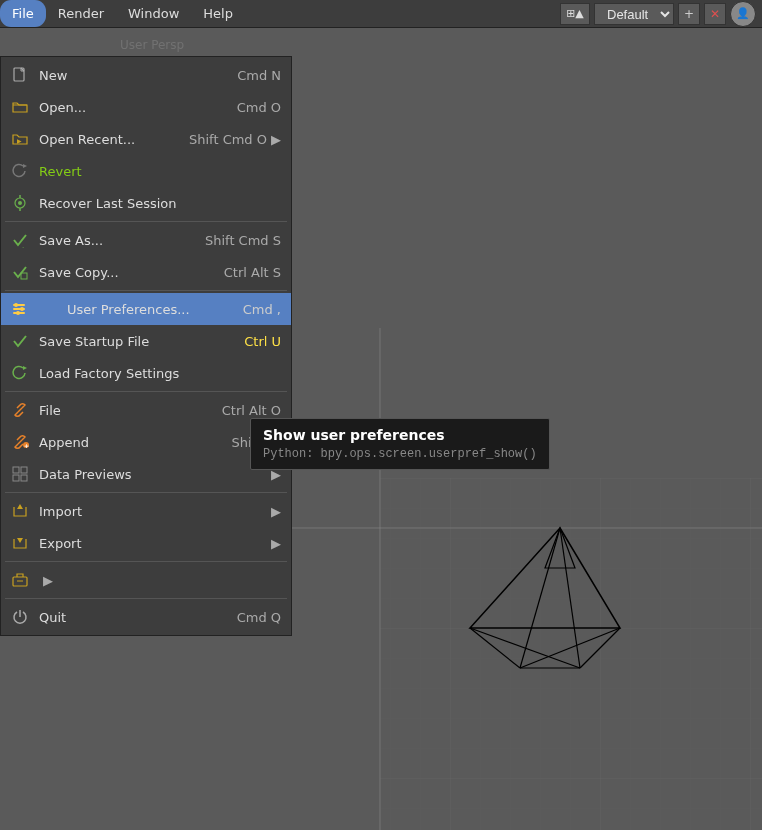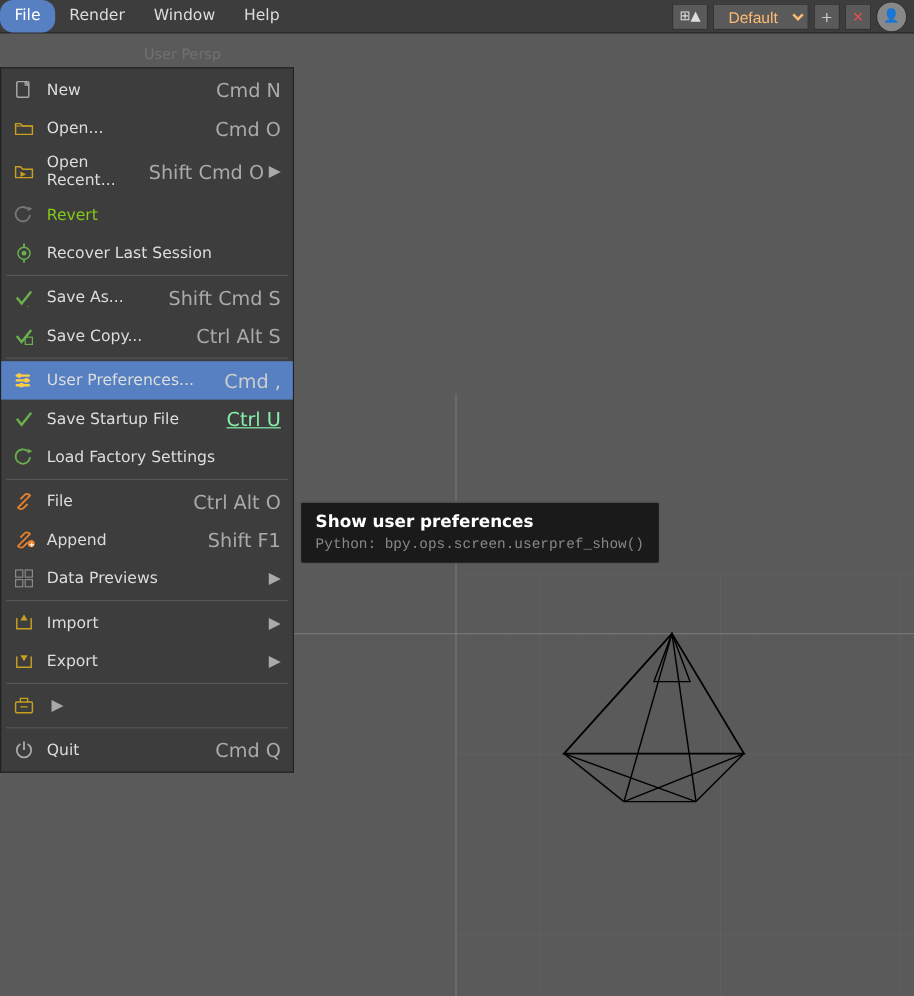--- a/index.html
+++ b/index.html
@@ -37,21 +37,21 @@
     .menu-bar-right {
       margin-left: auto;
       display: flex;
       align-items: center;
       gap: 4px;
       padding-right: 6px;
     }
     .workspace-select {
       background: #5a5a5a;
       border: 1px solid #333;
-      color: #fdba74;
+      color: #e5e5e5;
       padding: 2px 8px;
       font-size: 13px;
       height: 22px;
     }
     .icon-btn {
       width: 22px;
       height: 22px;
       background: #5a5a5a;
       border: 1px solid #333;
       display: flex;
@@ -78,57 +78,58 @@
       position: absolute;
       top: 0; left: 0;
       width: 100%; height: 100%;
     }
 
     
     .dropdown-menu {
       position: absolute;
       top: 28px;
       left: 0;
-      width: 245px;
+      width: 292px;
       background: #3d3d3d;
       border: 1px solid #222;
       z-index: 100;
       padding: 2px 0;
     }
 
     .menu-item {
       display: flex;
       align-items: center;
       padding: 5px 10px 5px 8px;
       color: #ddd;
       cursor: pointer;
       position: relative;
       min-height: 30px;
     }
     .menu-item.highlighted {
       background: #5680c2;
+      gap: 28px;
     }
     .menu-item.disabled {
       color: #84cc16;
     }
     .menu-item .item-icon {
       width: 22px;
       height: 22px;
       margin-right: 8px;
       display: flex;
       align-items: center;
       justify-content: center;
       flex-shrink: 0;
     }
     .menu-item .item-label {
       flex: 1;
     }
     .menu-item .item-shortcut {
       color: #aaa;
-      font-size: 16px;
+      font-size: 13px;
       margin-left: 10px;
     }
     .menu-item.highlighted .item-shortcut {
       color: #ccc;
     }
     .menu-item .arrow {
       color: #aaa;
       margin-left: 4px;
     }
 
@@ -330,21 +331,21 @@
       <span class="item-shortcut">Cmd ,</span>
     </div>
 
     <div class="menu-item">
       <div class="item-icon">
         <svg width="18" height="18" viewBox="0 0 18 18">
           <polyline points="3,9 7,14 15,4" fill="none" stroke="#6ab04c" stroke-width="2"></polyline>
         </svg>
       </div>
       <span class="item-label">Save Startup File</span>
-      <span class="item-shortcut" style="color:#86efac;text-decoration:underline;">Ctrl U</span>
+      <span class="item-shortcut" style="color:#fde047;">Ctrl U</span>
     </div>
 
     <div class="menu-item">
       <div class="item-icon">
         <svg width="18" height="18" viewBox="0 0 18 18">
           <path d="M12,4 A6,6 0 1,0 14,9" fill="none" stroke="#6ab04c" stroke-width="1.5"></path>
           <polygon points="12,2 12,6 16,4" fill="#6ab04c"></polygon>
         </svg>
       </div>
       <span class="item-label">Load Factory Settings</span>

